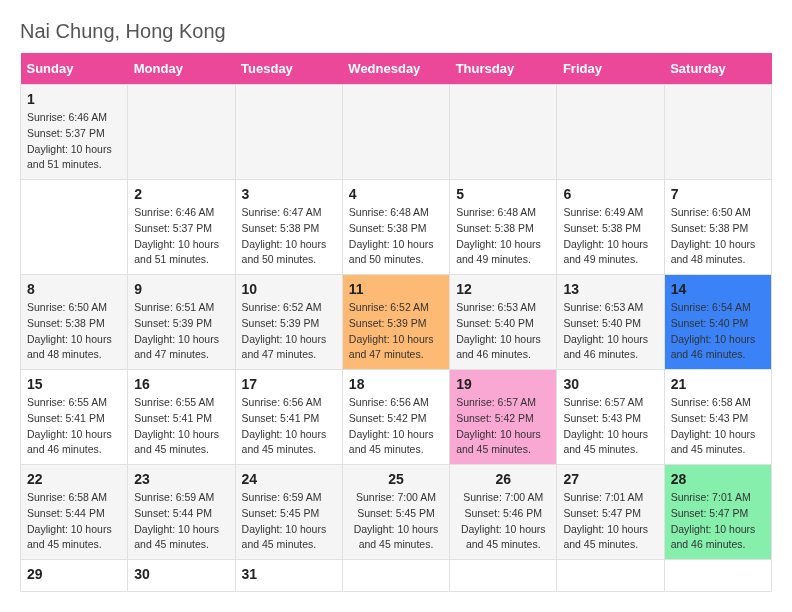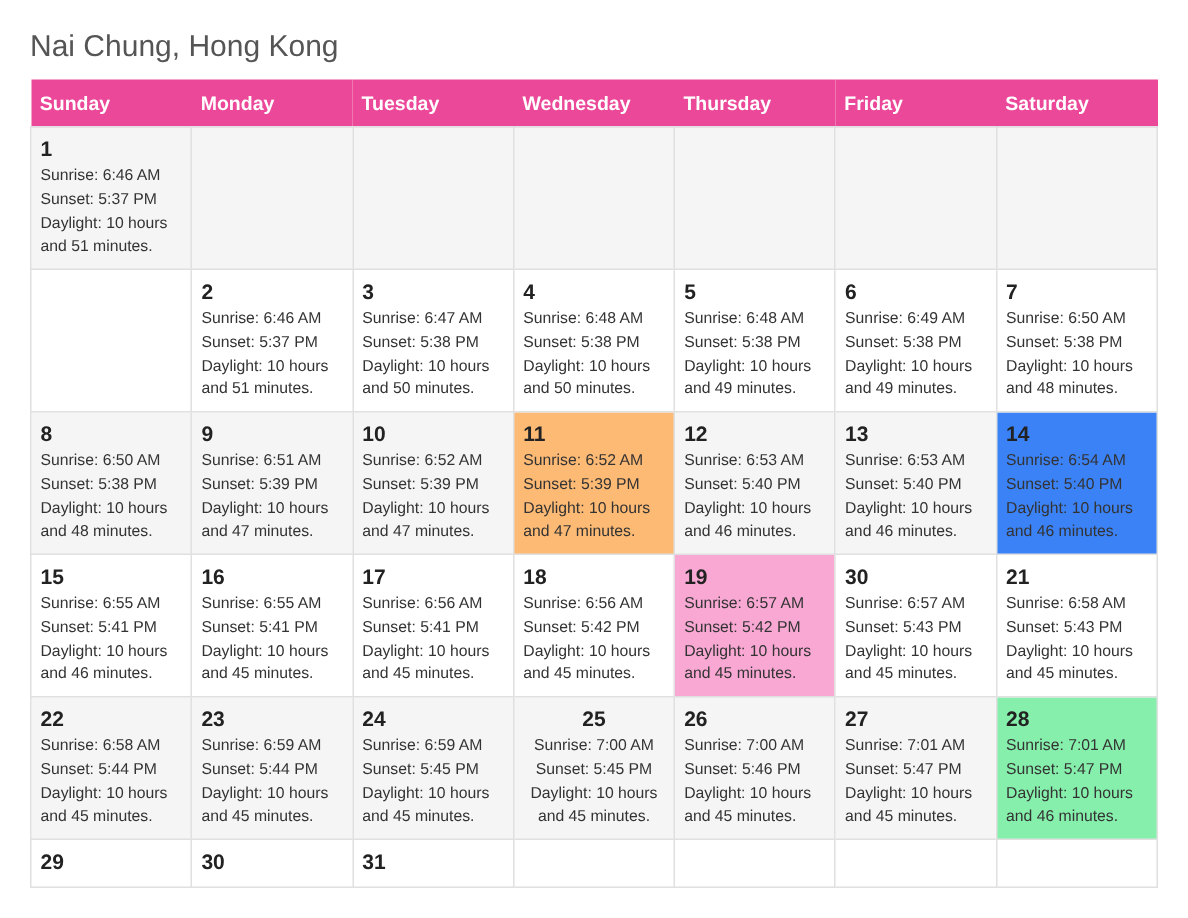--- a/index.html
+++ b/index.html
@@ -308,21 +308,21 @@
         </div>
         </td>
         <td style="background-color: rgb(245, 245, 245); text-align: center;">
           <span class="day-num">25</span>
         <div class="day-info">
           Sunrise: 7:00 AM<br>
           Sunset: 5:45 PM<br>
           Daylight: 10 hours and 45 minutes.
         </div>
         </td>
-        <td style="background-color: rgb(245, 245, 245);">
+        <td style="background-color: rgb(245, 245, 245); text-align: center;">
           <span class="day-num">26</span>
         <div class="day-info">
           Sunrise: 7:00 AM<br>
           Sunset: 5:46 PM<br>
           Daylight: 10 hours and 45 minutes.
         </div>
         </td>
         <td style="background-color: rgb(245, 245, 245);">
           <span class="day-num">27</span>
         <div class="day-info">

